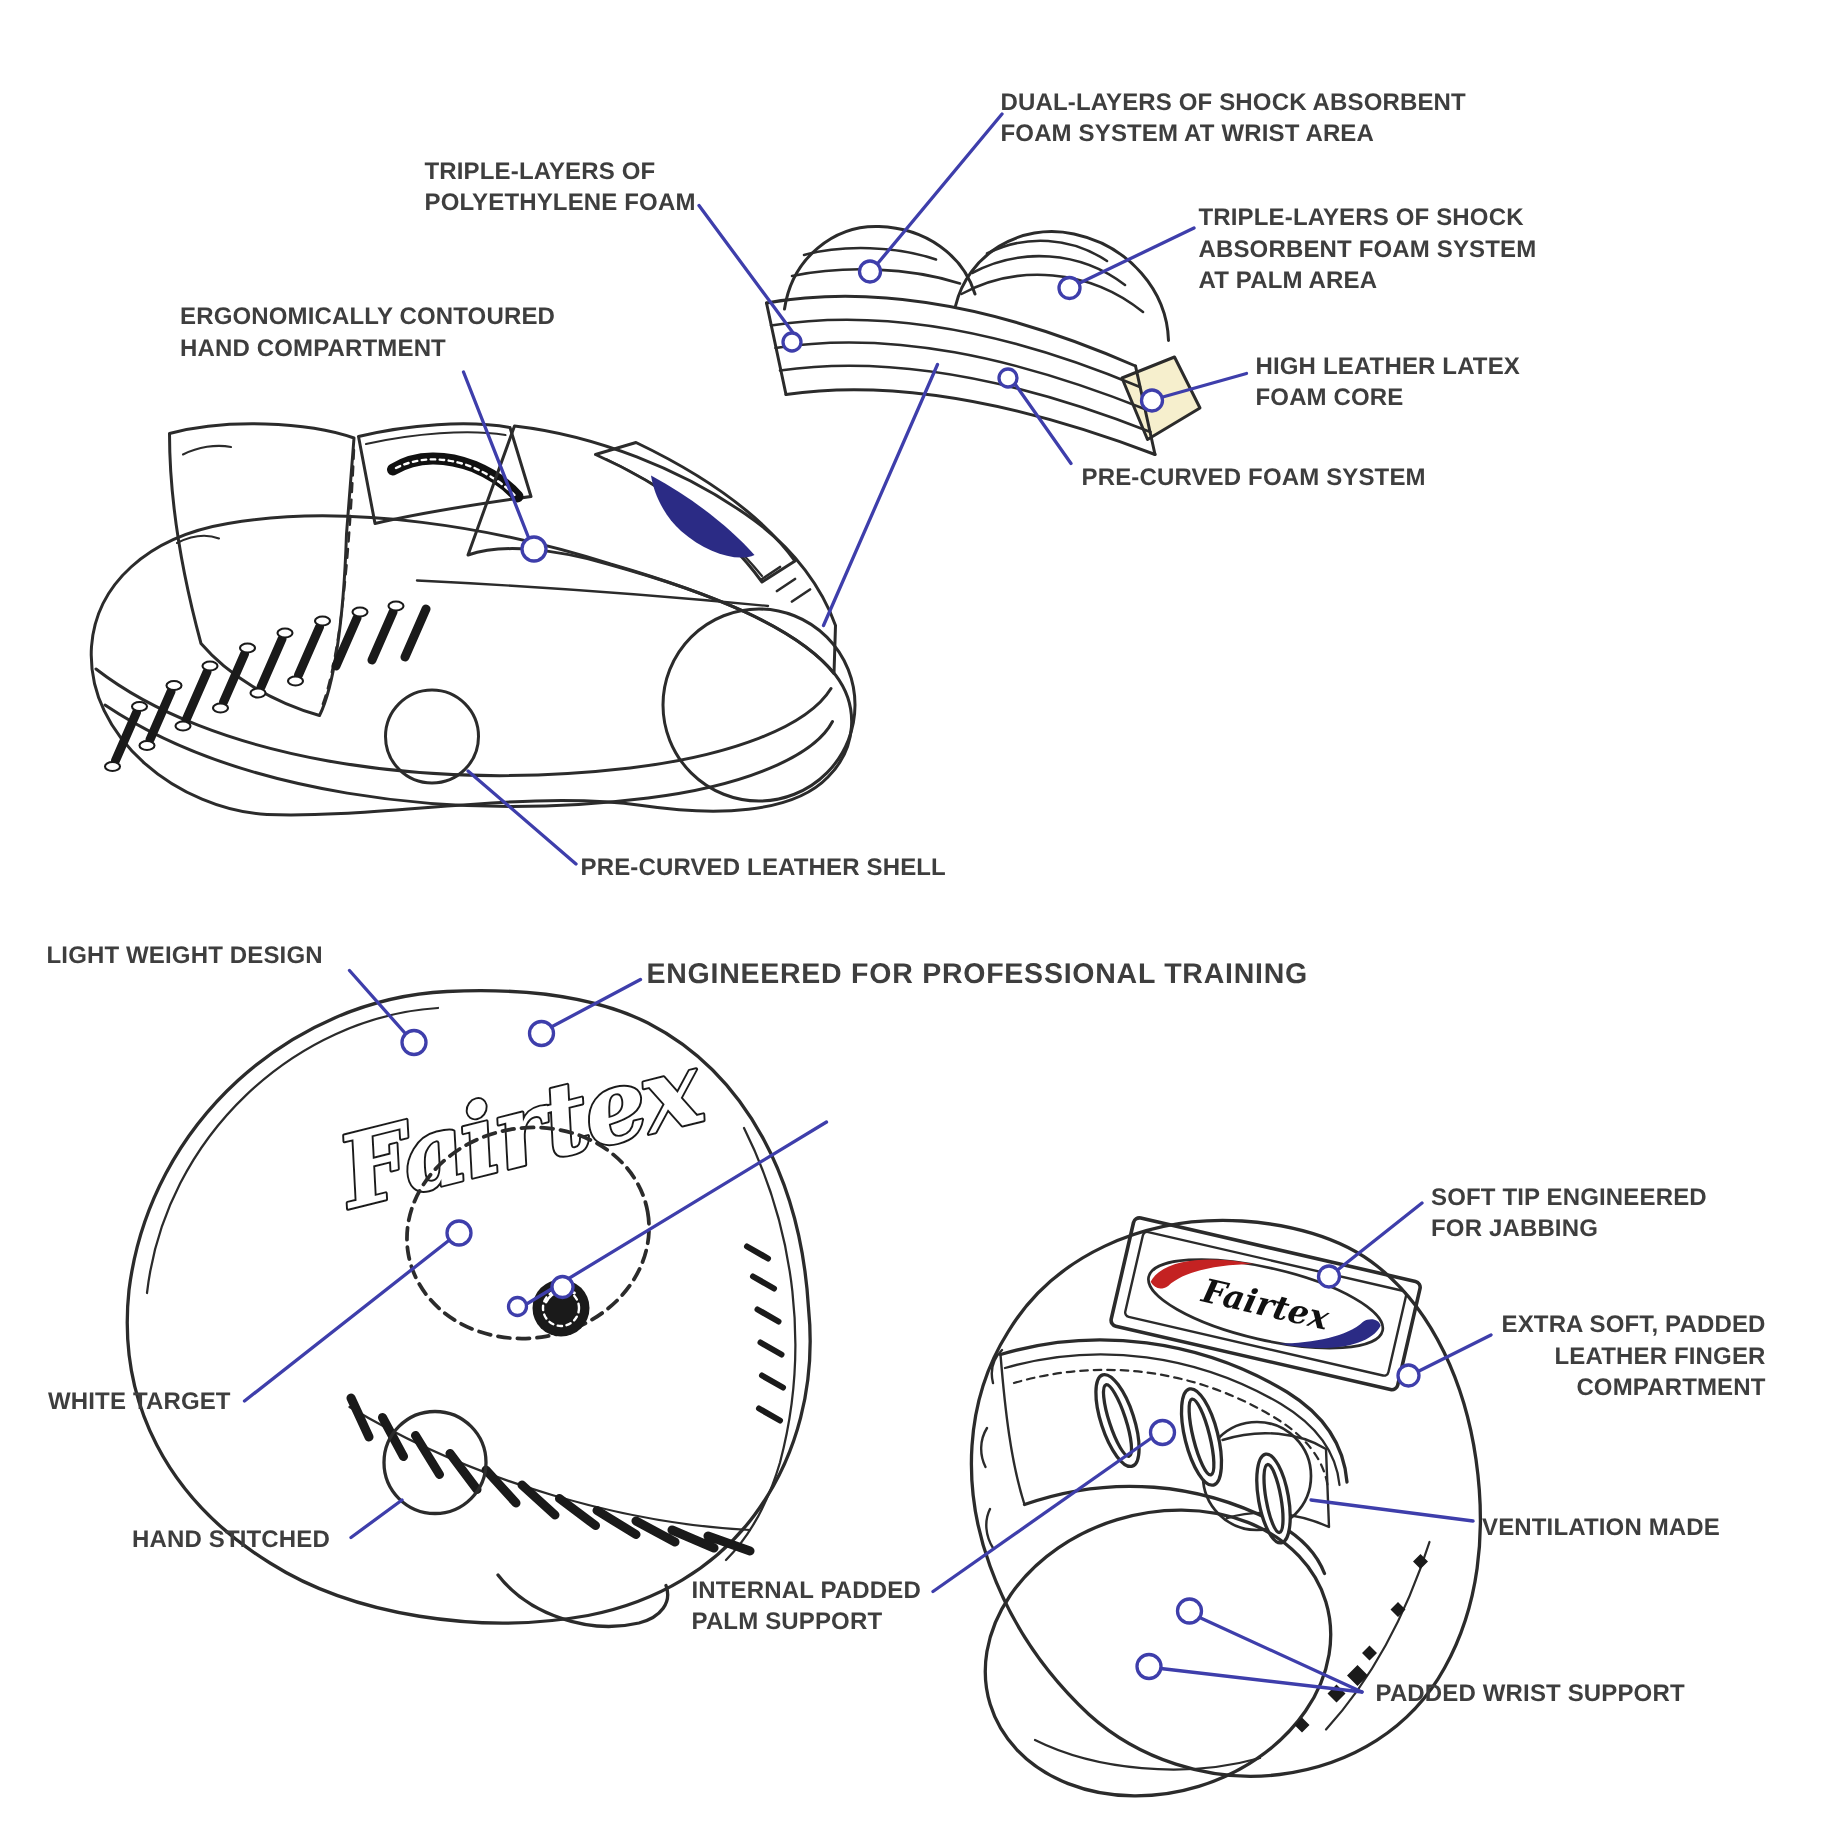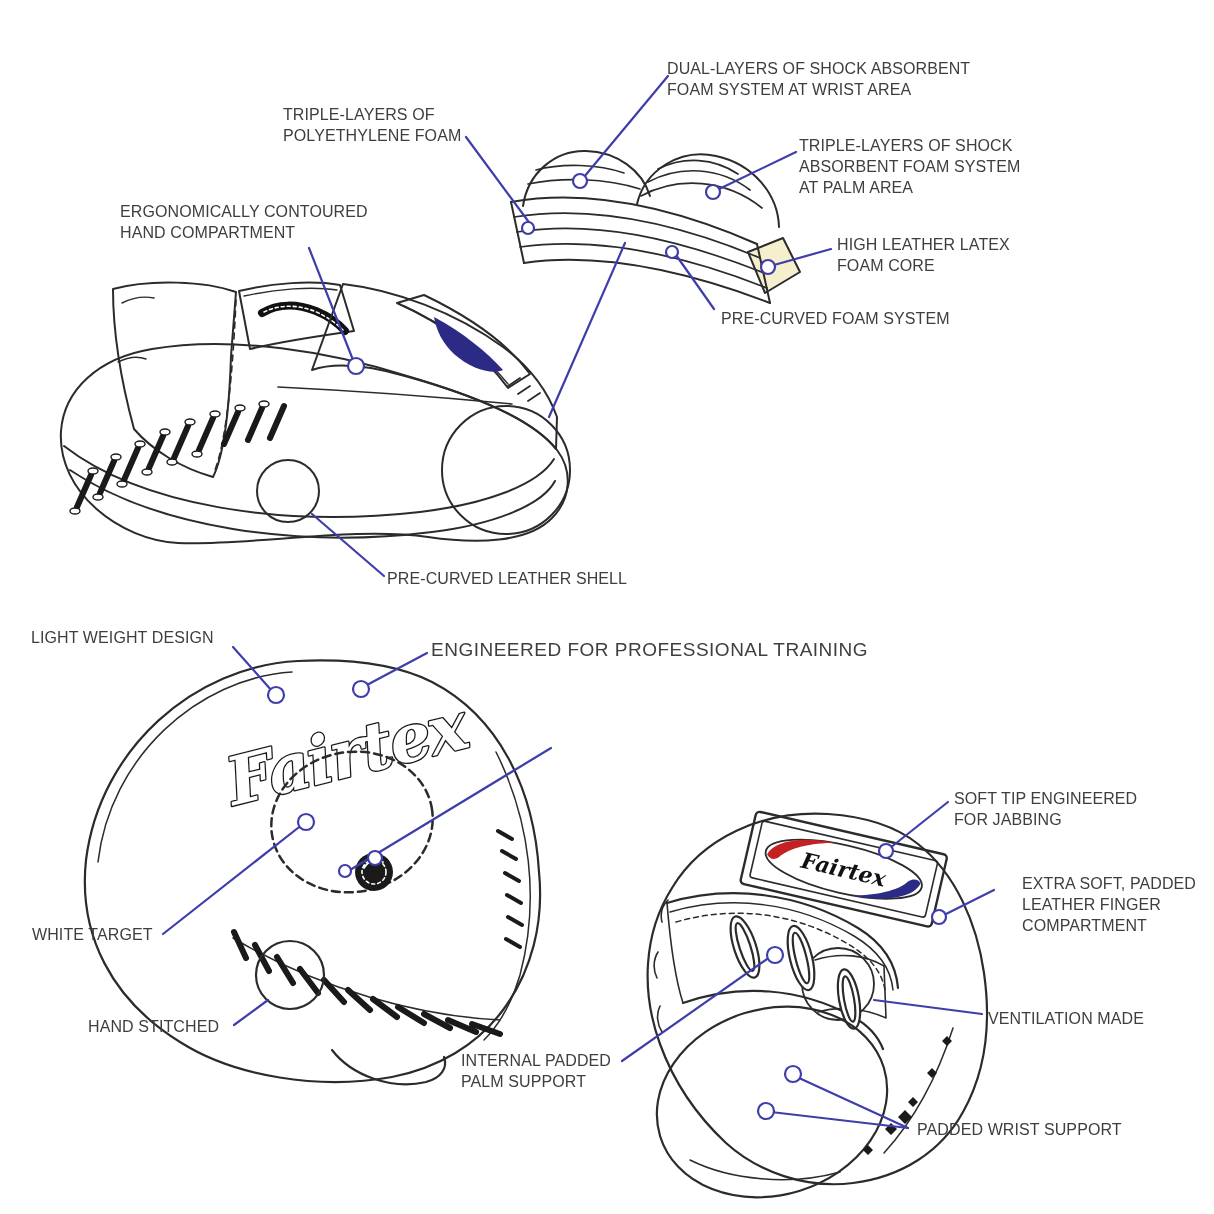--- a/index.html
+++ b/index.html
@@ -1,34 +1,34 @@
 <!DOCTYPE html>
 <html><head>
 <meta charset="utf-8">
 <style>
   html,body{margin:0;padding:0;background:#ffffff;}
   #stage{position:relative;width:1214px;height:1214px;background:#ffffff;overflow:hidden;
          font-family:"Liberation Sans",sans-serif;}
   #art{position:absolute;left:0;top:0;}
-  .lbl{position:absolute;font-weight:normal;font-size:16px;line-height:1.3;color:#3e3e3e;
+  .lbl{position:absolute;font-weight:bold;font-size:16px;line-height:1.3;color:#3e3e3e;
        white-space:pre-line;letter-spacing:0.1px;}
   .lbl-lg{font-size:19px;letter-spacing:0.5px;}
   
   #lbl-dual-wrist{left:667px;top:59px;}
   #lbl-triple-poly{left:283px;top:105px;}
   #lbl-triple-palm{left:799px;top:136px;}
   #lbl-ergonomic{left:120px;top:202px;}
   #lbl-latex-core{left:837px;top:235px;}
   #lbl-precurved-foam{left:721px;top:309px;}
   #lbl-precurved-shell{left:387px;top:569px;}
   #lbl-light-weight{left:31px;top:628px;}
   #lbl-engineered{left:431px;top:638px;}
   #lbl-hand-made{left:559px;top:735px;}
   #lbl-soft-tip{left:954px;top:789px;}
-  #lbl-extra-soft{left:1022px;top:874px;}
+  #lbl-extra-soft{left:1001px;top:874px;text-align:right;}
   #lbl-white-target{left:32px;top:925px;}
   #lbl-vent-holes{left:988px;top:1009px;}
   #lbl-hand-stitched{left:88px;top:1017px;}
   #lbl-internal-palm{left:461px;top:1051px;}
   #lbl-padded-wrist{left:917px;top:1120px;}
 </style>
 </head>
 <body>
 
 <div id="stage">

